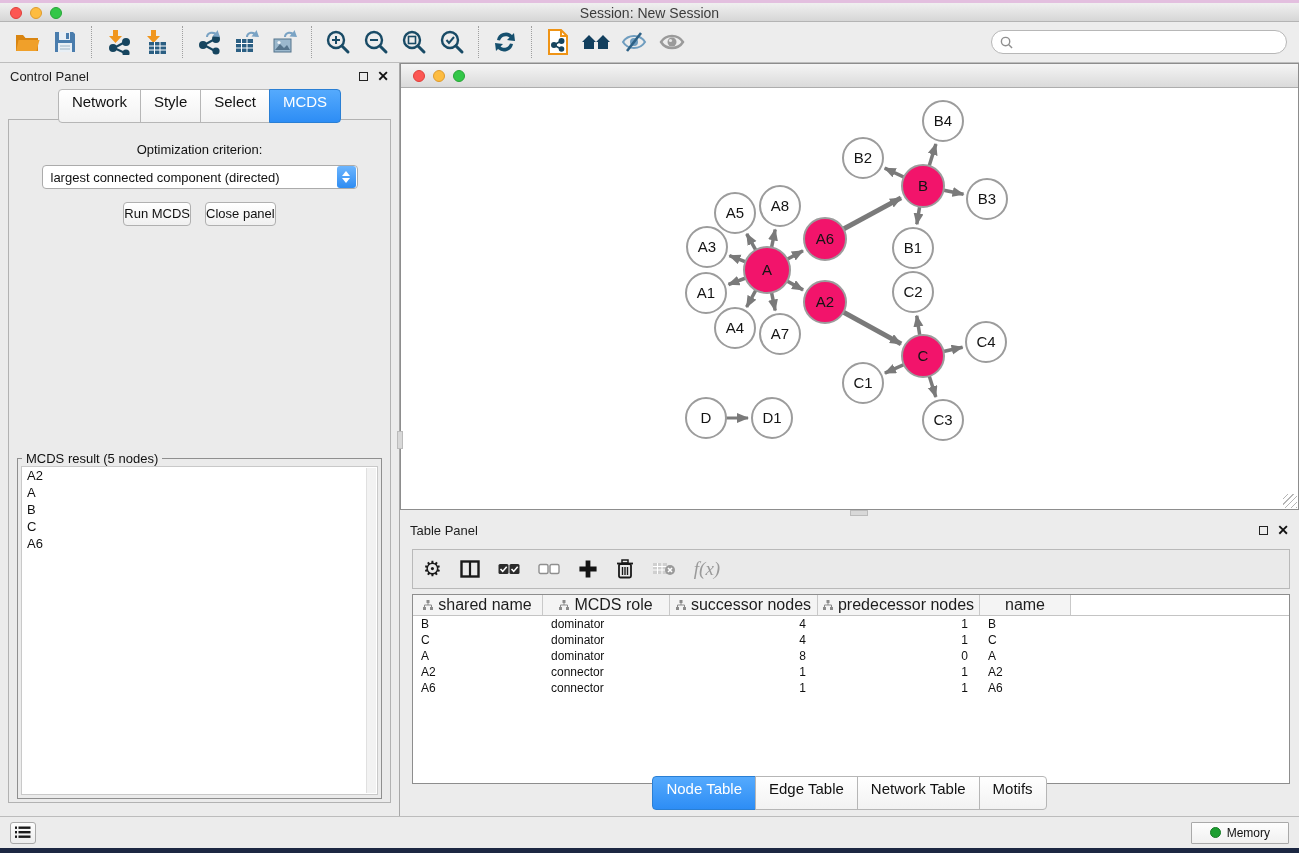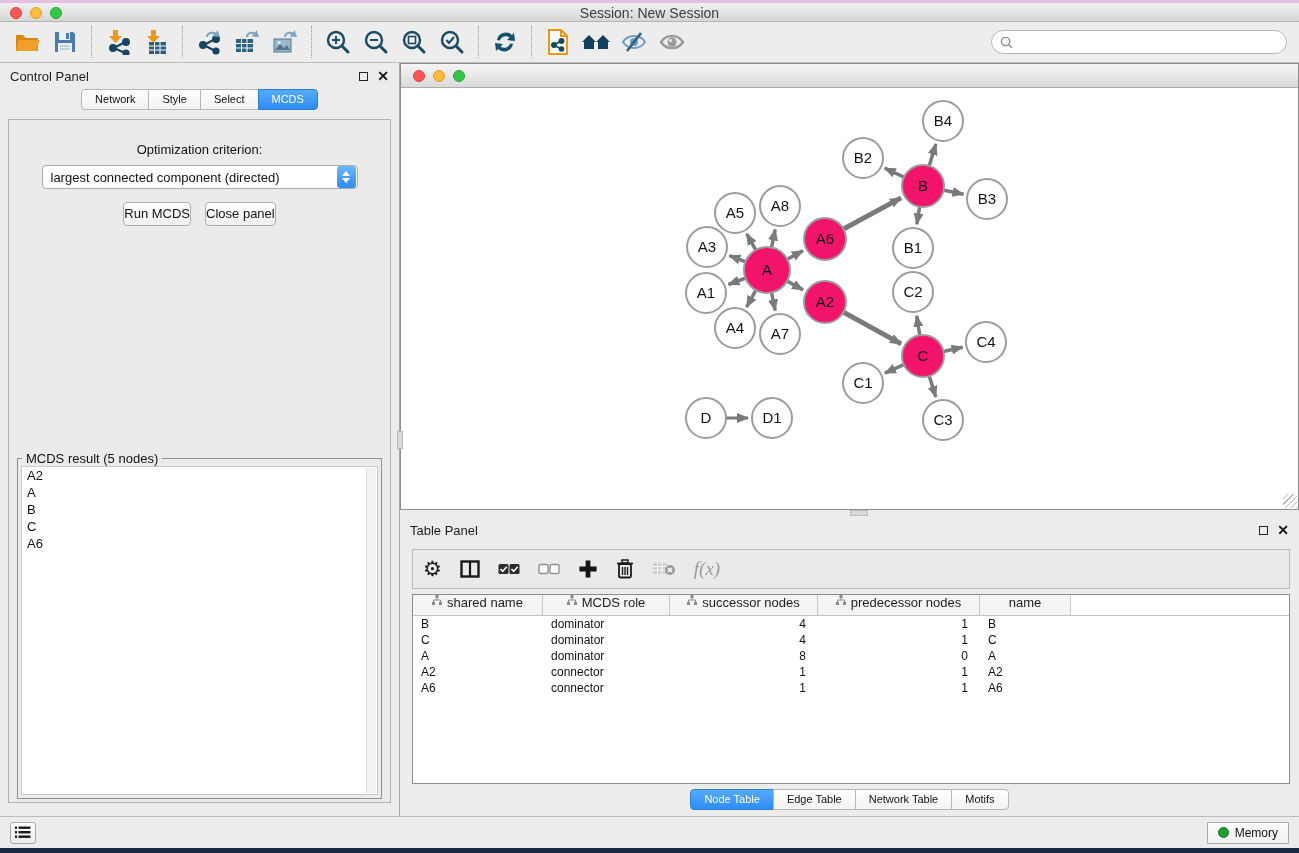--- a/index.html
+++ b/index.html
@@ -30,21 +30,21 @@
   
   .control-panel { width:400px; position:relative; background:#ececec; border-right:1px solid #a8a8a8; }
   .v-divider-handle { position:absolute; right:-4px; top:368px; width:6px; height:18px; background:#d8d8d8; border:1px solid #bbb; z-index:5; }
   .panel-head { height:26px; display:flex; align-items:center; padding:0 10px; }
   .panel-head .ph-title { font-size:13px; color:#1e1e1e; }
   .ph-icons { margin-left:auto; display:flex; align-items:center; gap:9px; }
   .float-box { width:9px; height:9px; border:1.5px solid #222; display:inline-block; }
   .close-x { font-size:14px; font-weight:bold; color:#111; line-height:10px; }
 
   .seg-tabs { display:flex; justify-content:center; position:relative; z-index:2; }
-  .seg { font-size:11px; color:#111; background:linear-gradient(#ffffff,#f2f2f2); border:1px solid #b6b6b6; padding:3px 13px 4px; margin-left:-1px; }
+  .seg { font-size:15px; color:#111; background:linear-gradient(#ffffff,#f2f2f2); border:1px solid #b6b6b6; padding:3px 13px 12px; margin-left:-1px; }
   .seg:first-child { border-radius:4px 0 0 4px; margin-left:0; }
   .seg:last-child { border-radius:0 4px 4px 0; }
   .seg.active { background:linear-gradient(#55aafd,#2d8df5); color:#fff; border-color:#2a7fd4; }
 
   .cp-content { position:absolute; left:8px; right:8px; top:54px; bottom:13px; border:1px solid #b2b2b2; background:#ebebeb; margin-top:2px; }
   .opt-label { text-align:center; font-size:13px; color:#111; margin-top:22px; }
   .opt-select { margin:8px auto 0; width:316px; height:24px; background:#fff; border:1px solid #ababab; border-radius:4px; display:flex; align-items:center; }
   .opt-select .sel-text { flex:1; font-size:13px; padding:0 8px; color:#111; white-space:nowrap; overflow:hidden; }
   .spinner { width:19px; height:22px; margin-right:1px; border-radius:3px; background:linear-gradient(#6cb5fe,#2e8cf2); display:flex; flex-direction:column; align-items:center; justify-content:center; gap:2px; }
   .spin-up { width:0; height:0; border-left:4px solid transparent; border-right:4px solid transparent; border-bottom:5px solid #fff; }
@@ -74,31 +74,31 @@
 
   
   .table-panel { flex:1; position:relative; background:#ececec; }
   .tp-toolbar { position:absolute; left:12px; right:9px; top:32px; height:40px; border:1px solid #b9b9b9; background:#eaeaea; display:flex; align-items:center; padding:0 10px; gap:18px; }
   .tp-icon { display:flex; align-items:center; justify-content:center; }
   .gear-glyph { font-family:"DejaVu Sans", sans-serif; font-size:21px; color:#1a1a1a; line-height:20px; }
   .fx { font-family:"Liberation Serif", serif; font-style:italic; font-size:19px; color:#9a9a9a; }
 
   .data-table { position:absolute; left:12px; right:9px; top:77px; bottom:32px; background:#fff; border:1px solid #8d8d8d; overflow:hidden; }
   .dt-header { display:flex; height:21px; border-bottom:1px solid #c4c4c4; }
-  .dt-hcell { background:#f4f4f4; border-right:1px solid #c9c9c9; display:flex; justify-content:center; gap:5px; font-size:13px; color:#1d1d1d; }
+  .dt-hcell { background:#f4f4f4; border-right:1px solid #c9c9c9; display:flex; align-items:center; justify-content:center; gap:5px; font-size:16px; color:#1d1d1d; }
   .dt-row { display:flex; height:16px; }
   .dt-cell { font-size:12px; color:#111; padding:1px 8px 0; white-space:nowrap; overflow:hidden; }
   .dt-cell.num { text-align:right; padding-right:12px; }
 
   .tp-tabs { position:absolute; left:0; right:0; bottom:6px; display:flex; justify-content:center; }
 
   
   .statusbar { height:32px; background:#ececec; border-top:1px solid #bcbcbc; display:flex; align-items:center; padding:0 10px; }
   .list-btn { width:26px; height:22px; border:1px solid #a9a9a9; background:linear-gradient(#fdfdfd,#ededed); border-radius:3px; display:flex; align-items:center; justify-content:center; }
-  .memory-btn { margin-left:auto; height:22px; border:1px solid #a9a9a9; background:linear-gradient(#fdfdfd,#f0f0f0); border-radius:1px; display:flex; align-items:center; gap:6px; padding:0 10px; font-size:12px; color:#111; }
+  .memory-btn { margin-left:auto; height:22px; border:1px solid #a9a9a9; background:linear-gradient(#fdfdfd,#f0f0f0); border-radius:1px; display:flex; align-items:center; gap:6px; padding:0 18px; font-size:12px; color:#111; }
   .mem-dot { width:11px; height:11px; border-radius:50%; background:#1d9e31; border:1px solid #157a24; }
   .bottom-strip { height:5px; background:#1c2742; }
 
   svg text { font-family:"Liberation Sans", sans-serif; }
 </style>
 </head>
 <body>
 
 <div class="app">
 

